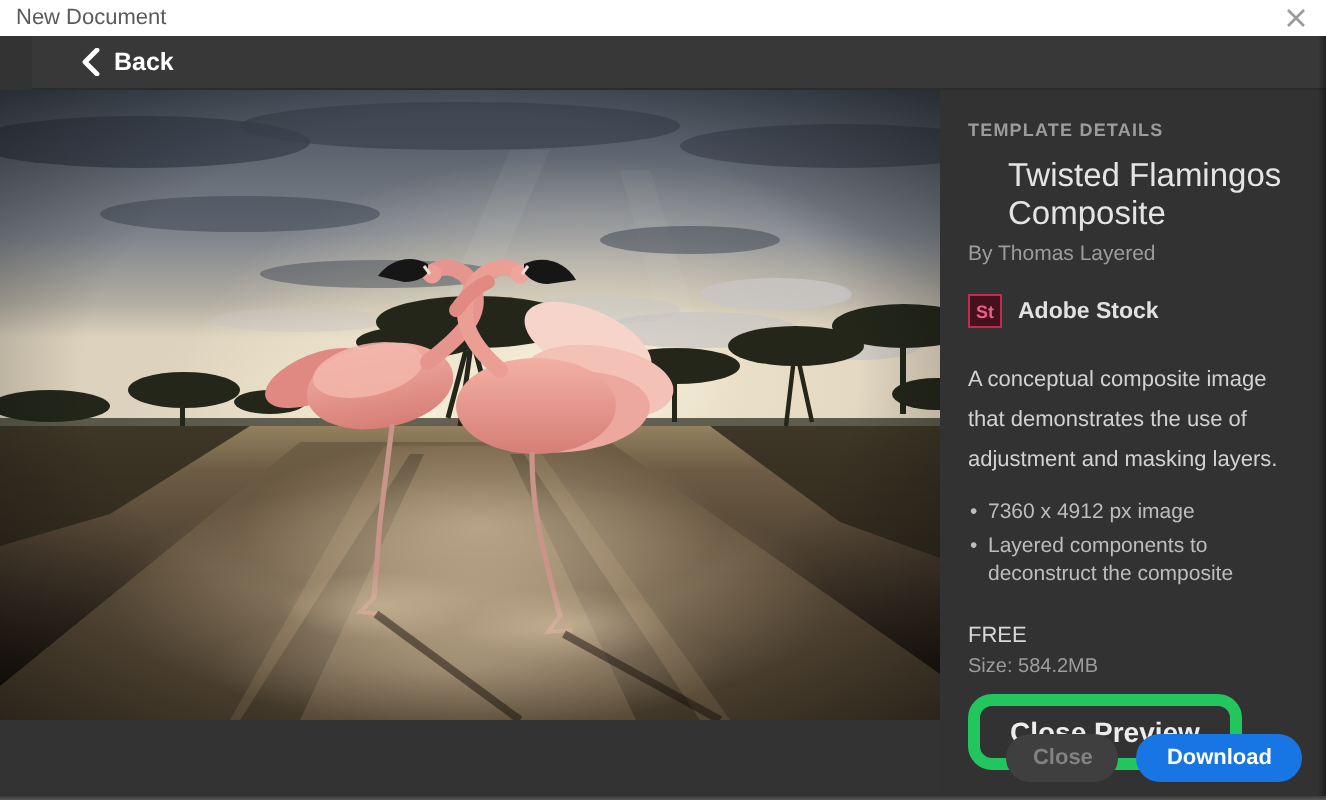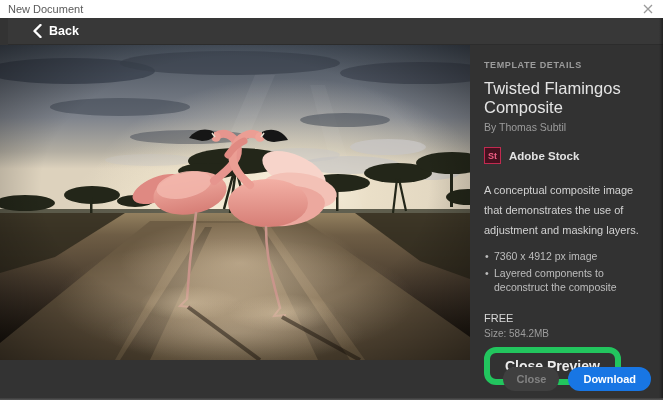--- a/index.html
+++ b/index.html
@@ -7,36 +7,36 @@
   body { font-family:"Liberation Sans", sans-serif; background:#333333; overflow:hidden; }
   .window { position:relative; width:663px; height:400px; background:#333333; }
 
   
   .titlebar { position:absolute; top:0; left:0; right:0; height:18px; background:#ffffff;
               display:flex; align-items:center; justify-content:space-between; padding:0 8px; }
   .titlebar-text { font-size:11px; color:#5a5a5a; }
   .titlebar-close { width:14px; height:14px; display:flex; align-items:center; justify-content:center; cursor:pointer; }
 
   
-  .backbar { position:absolute; top:18px; left:8px; right:0; height:27px; background:#383838;
+  .backbar { position:absolute; top:18px; left:16px; right:0; height:27px; background:#383838;
              display:flex; align-items:center; border-bottom:1px solid #2c2c2c; }
   .back-btn { display:flex; align-items:center; gap:7px; margin-left:25px; cursor:pointer; }
   .back-label { color:#ffffff; font-size:12.5px; font-weight:bold; }
 
   
   .content { position:absolute; top:45px; left:0; right:0; bottom:0; display:flex; }
   .preview-col { width:470px; display:flex; flex-direction:column; }
   .preview-img { width:470px; height:315px; background:#10131a; overflow:hidden; }
   .preview-img svg { display:block; }
   .preview-filler { flex:1; background:#333333; }
 
   
   .details { flex:1; background:#323232; position:relative; padding:15px 16px 0 14px; }
   .section-label { font-size:9px; font-weight:bold; letter-spacing:.6px; color:#9c9c9c; }
-  .tpl-title { margin-top:9px; font-size:16.5px; line-height:19px; font-weight:400; color:#e4e4e4; }
+  .tpl-title { margin-top:9px; font-size:16.5px; line-height:19px; font-weight:400; color:#e4e4e4;margin-left:20px; }
   .byline { margin-top:4px; font-size:10.5px; color:#9c9c9c; }
   .stock-row { margin-top:14px; display:flex; align-items:center; gap:8px; }
   .stock-badge { width:17px; height:17px; background:#45111f; border:1px solid #c22a50; border-radius:0;
                  color:#ef5e84; font-size:9px; font-weight:bold; display:flex; align-items:center; justify-content:center; }
   .stock-name { font-size:11.5px; font-weight:600; color:#e2e2e2; }
   .description { margin-top:16px; font-size:11px; line-height:20px; color:#d2d2d2; }
   .bullets { margin-top:9px; list-style:none; }
   .bullets li { position:relative; padding-left:10px; font-size:10.5px; line-height:14.5px; color:#bdbdbd; margin-top:2px; }
   .bullets li::before { content:"•"; position:absolute; left:1px; top:0; color:#bdbdbd; }
   .price { margin-top:17px; font-size:11px; color:#d8d8d8; }
@@ -206,21 +206,21 @@
 
           <rect x="0" y="0" width="470" height="315" fill="url(#vig)"></rect>
         </svg>
       </div>
       <div class="preview-filler"></div>
     </div>
 
     <div class="details">
       <div class="section-label">TEMPLATE DETAILS</div>
       <div class="tpl-title">Twisted Flamingos Composite</div>
-      <div class="byline">By Thomas Subtil</div>
+      <div class="byline">By Thomas Layered</div>
 
       <div class="stock-row">
         <span class="stock-badge">St</span>
         <span class="stock-name">Adobe Stock</span>
       </div>
 
       <div class="description">A conceptual composite image that demonstrates the use of adjustment and masking layers.</div>
 
       <ul class="bullets">
         <li>7360 x 4912 px image</li>

